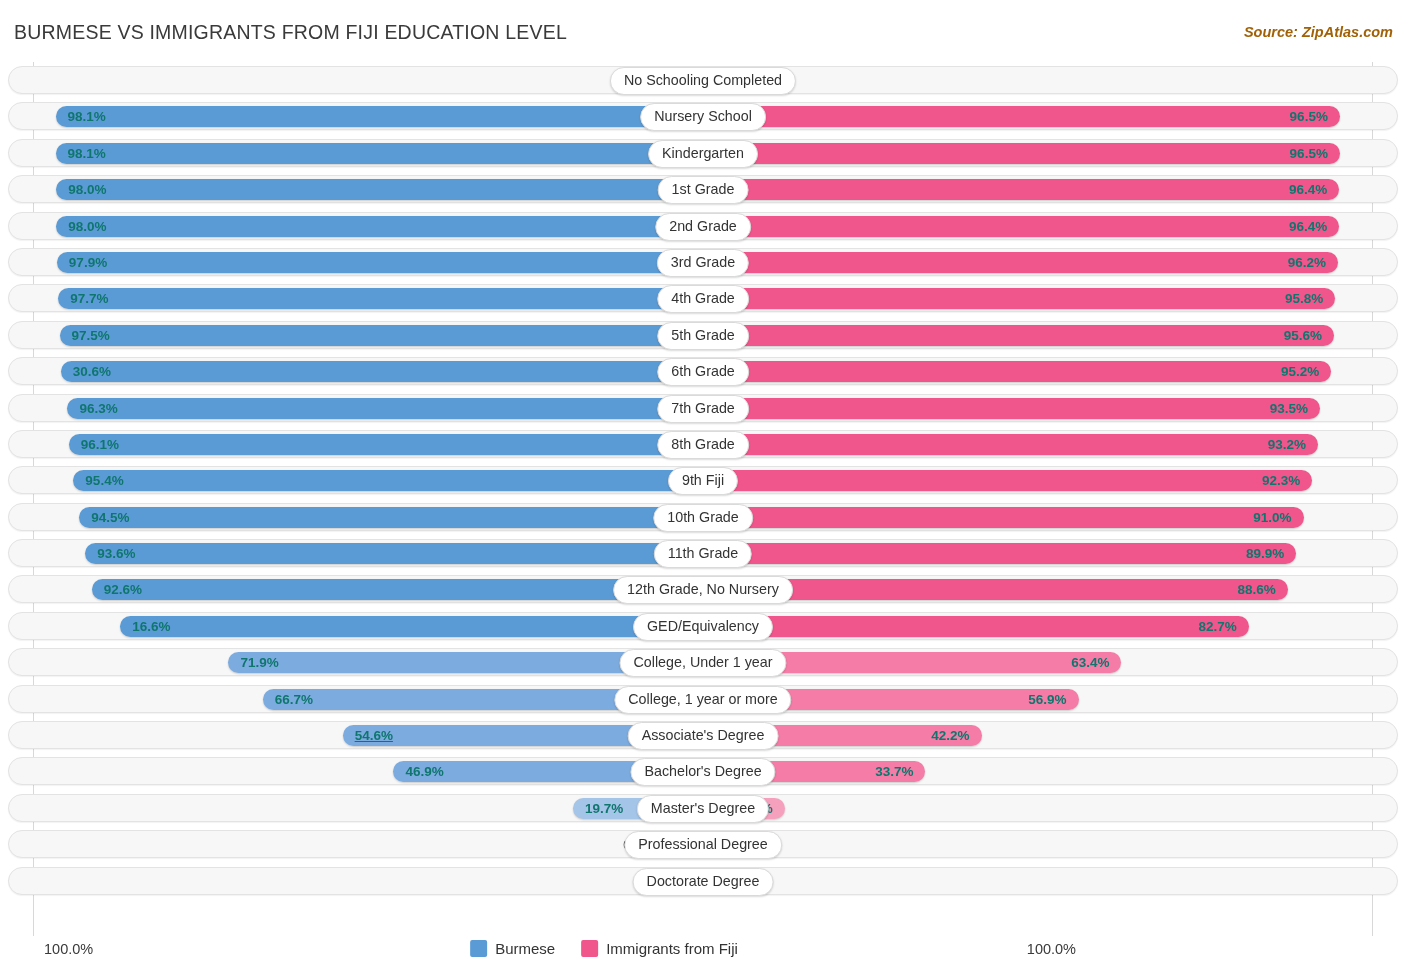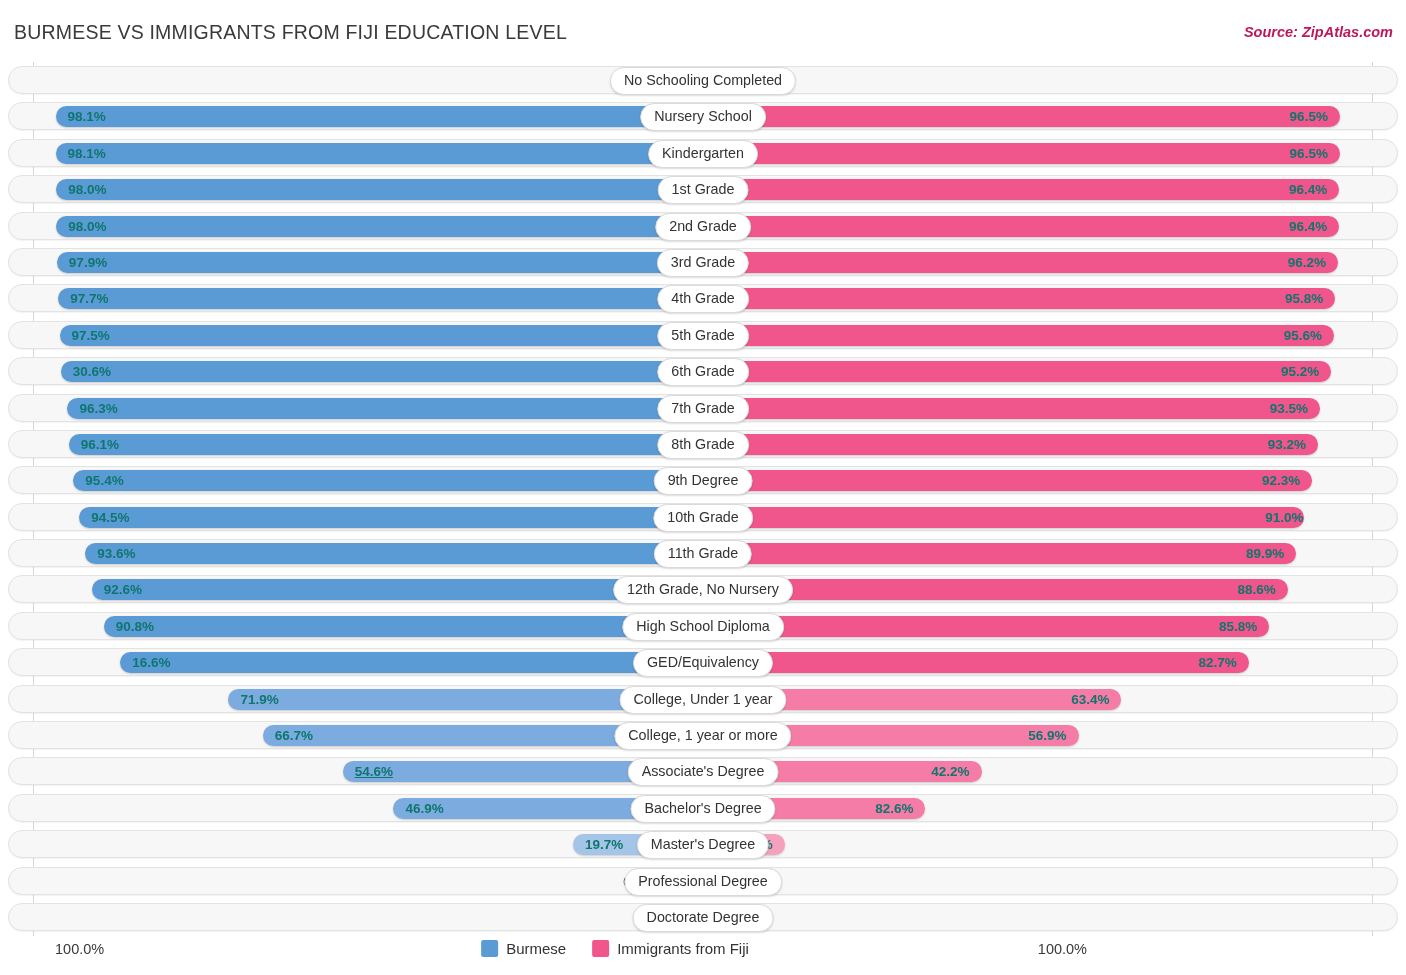--- a/index.html
+++ b/index.html
@@ -31,21 +31,21 @@
     font-weight: 400;
     white-space: nowrap;
   }
   .source {
     position: absolute;
     right: 13px;
     top: 24px;
     font-size: 14.5px;
     font-style: italic;
     font-weight: bold;
-    color: #be185d;
+    color: #a16207;
     white-space: nowrap;
   }
   
   .plot {
     position: absolute;
     left: 0px;
     top: 62px;
     width: 1406px;
     height: 874px;
   }
@@ -118,21 +118,21 @@
     border-radius: 14px;
     font-size: 14.3px;
     color: #333;
     white-space: nowrap;
     box-shadow: 0 1px 2px rgba(0,0,0,0.14);
     z-index: 5;
   }
   
   .footer {
     position: absolute;
-    left: 15px;
+    left: 4px;
     top: 936px;
     width: 1112px;
     height: 39px;
   }
   .axis-min, .axis-max {
     position: absolute;
     top: 5px;
     font-size: 14.5px;
     color: #3a3a3a;
     white-space: nowrap;
@@ -266,56 +266,48 @@
           <div class="bar right" style="width: 615.12px; background: rgb(240, 86, 140);"></div>
           <div class="bar-val inside" style="left: 1306.12px; transform: translateX(-100%);">93.2%</div>
           <div class="cat-label">8th Grade</div>
         </div>
         <div class="row">
           <div class="track"></div>
           <div class="bar left" style="width: 629.64px; background: rgb(91, 155, 213);"></div>
           <div class="bar-val inside" style="left: 85.36px;">95.4%</div>
           <div class="bar right" style="width: 609.18px; background: rgb(240, 86, 140);"></div>
           <div class="bar-val inside" style="left: 1300.18px; transform: translateX(-100%);">92.3%</div>
-          <div class="cat-label">9th Degree</div>
+          <div class="cat-label">9th Fiji</div>
         </div>
         <div class="row">
           <div class="track"></div>
           <div class="bar left" style="width: 623.7px; background: rgb(91, 155, 213);"></div>
           <div class="bar-val inside" style="left: 91.3px;">94.5%</div>
           <div class="bar right" style="width: 600.6px; background: rgb(240, 86, 140);"></div>
-          <div class="bar-val inside" style="left: 1291.6px; transform: translateX(-100%); margin-left: 12px;">91.0%</div>
+          <div class="bar-val inside" style="left: 1291.6px; transform: translateX(-100%);">91.0%</div>
           <div class="cat-label">10th Grade</div>
         </div>
         <div class="row">
           <div class="track"></div>
           <div class="bar left" style="width: 617.76px; background: rgb(91, 155, 213);"></div>
           <div class="bar-val inside" style="left: 97.24px;">93.6%</div>
           <div class="bar right" style="width: 593.34px; background: rgb(240, 86, 140);"></div>
           <div class="bar-val inside" style="left: 1284.34px; transform: translateX(-100%);">89.9%</div>
           <div class="cat-label">11th Grade</div>
         </div>
         <div class="row">
           <div class="track"></div>
           <div class="bar left" style="width: 611.16px; background: rgb(91, 155, 213);"></div>
           <div class="bar-val inside" style="left: 103.84px;">92.6%</div>
           <div class="bar right" style="width: 584.76px; background: rgb(240, 86, 140);"></div>
           <div class="bar-val inside" style="left: 1275.76px; transform: translateX(-100%);">88.6%</div>
           <div class="cat-label">12th Grade, No Nursery</div>
         </div>
         <div class="row">
           <div class="track"></div>
-          <div class="bar left" style="width: 599.28px; background: rgb(91, 155, 213);"></div>
-          <div class="bar-val inside" style="left: 115.72px;">90.8%</div>
-          <div class="bar right" style="width: 566.28px; background: rgb(240, 86, 140);"></div>
-          <div class="bar-val inside" style="left: 1257.28px; transform: translateX(-100%);">85.8%</div>
-          <div class="cat-label">High School Diploma</div>
-        </div>
-        <div class="row">
-          <div class="track"></div>
           <div class="bar left" style="width: 582.78px; background: rgb(91, 155, 213);"></div>
           <div class="bar-val inside" style="left: 132.22px;">16.6%</div>
           <div class="bar right" style="width: 545.82px; background: rgb(240, 86, 140);"></div>
           <div class="bar-val inside" style="left: 1236.82px; transform: translateX(-100%);">82.7%</div>
           <div class="cat-label">GED/Equivalency</div>
         </div>
         <div class="row">
           <div class="track"></div>
           <div class="bar left" style="width: 474.54px; background: rgb(124, 171, 223);"></div>
           <div class="bar-val inside" style="left: 240.46px;">71.9%</div>
@@ -337,21 +329,21 @@
           <div class="bar-val inside" style="left: 354.64px; text-decoration: underline;">54.6%</div>
           <div class="bar right" style="width: 278.52px; background: rgb(244, 124, 166);"></div>
           <div class="bar-val inside" style="left: 969.52px; transform: translateX(-100%);">42.2%</div>
           <div class="cat-label">Associate's Degree</div>
         </div>
         <div class="row">
           <div class="track"></div>
           <div class="bar left" style="width: 309.54px; background: rgb(124, 171, 223);"></div>
           <div class="bar-val inside" style="left: 405.46px;">46.9%</div>
           <div class="bar right" style="width: 222.42px; background: rgb(244, 124, 166);"></div>
-          <div class="bar-val inside" style="left: 913.42px; transform: translateX(-100%);">82.6%</div>
+          <div class="bar-val inside" style="left: 913.42px; transform: translateX(-100%);">33.7%</div>
           <div class="cat-label">Bachelor's Degree</div>
         </div>
         <div class="row">
           <div class="track"></div>
           <div class="bar left" style="width: 130.02px; background: rgb(164, 196, 232);"></div>
           <div class="bar-val inside" style="left: 584.98px;">19.7%</div>
           <div class="bar right" style="width: 81.84px; background: rgb(245, 160, 189);"></div>
           <div class="bar-val inside" style="left: 772.84px; transform: translateX(-100%);">12.4%</div>
           <div class="cat-label">Master's Degree</div>
         </div>

